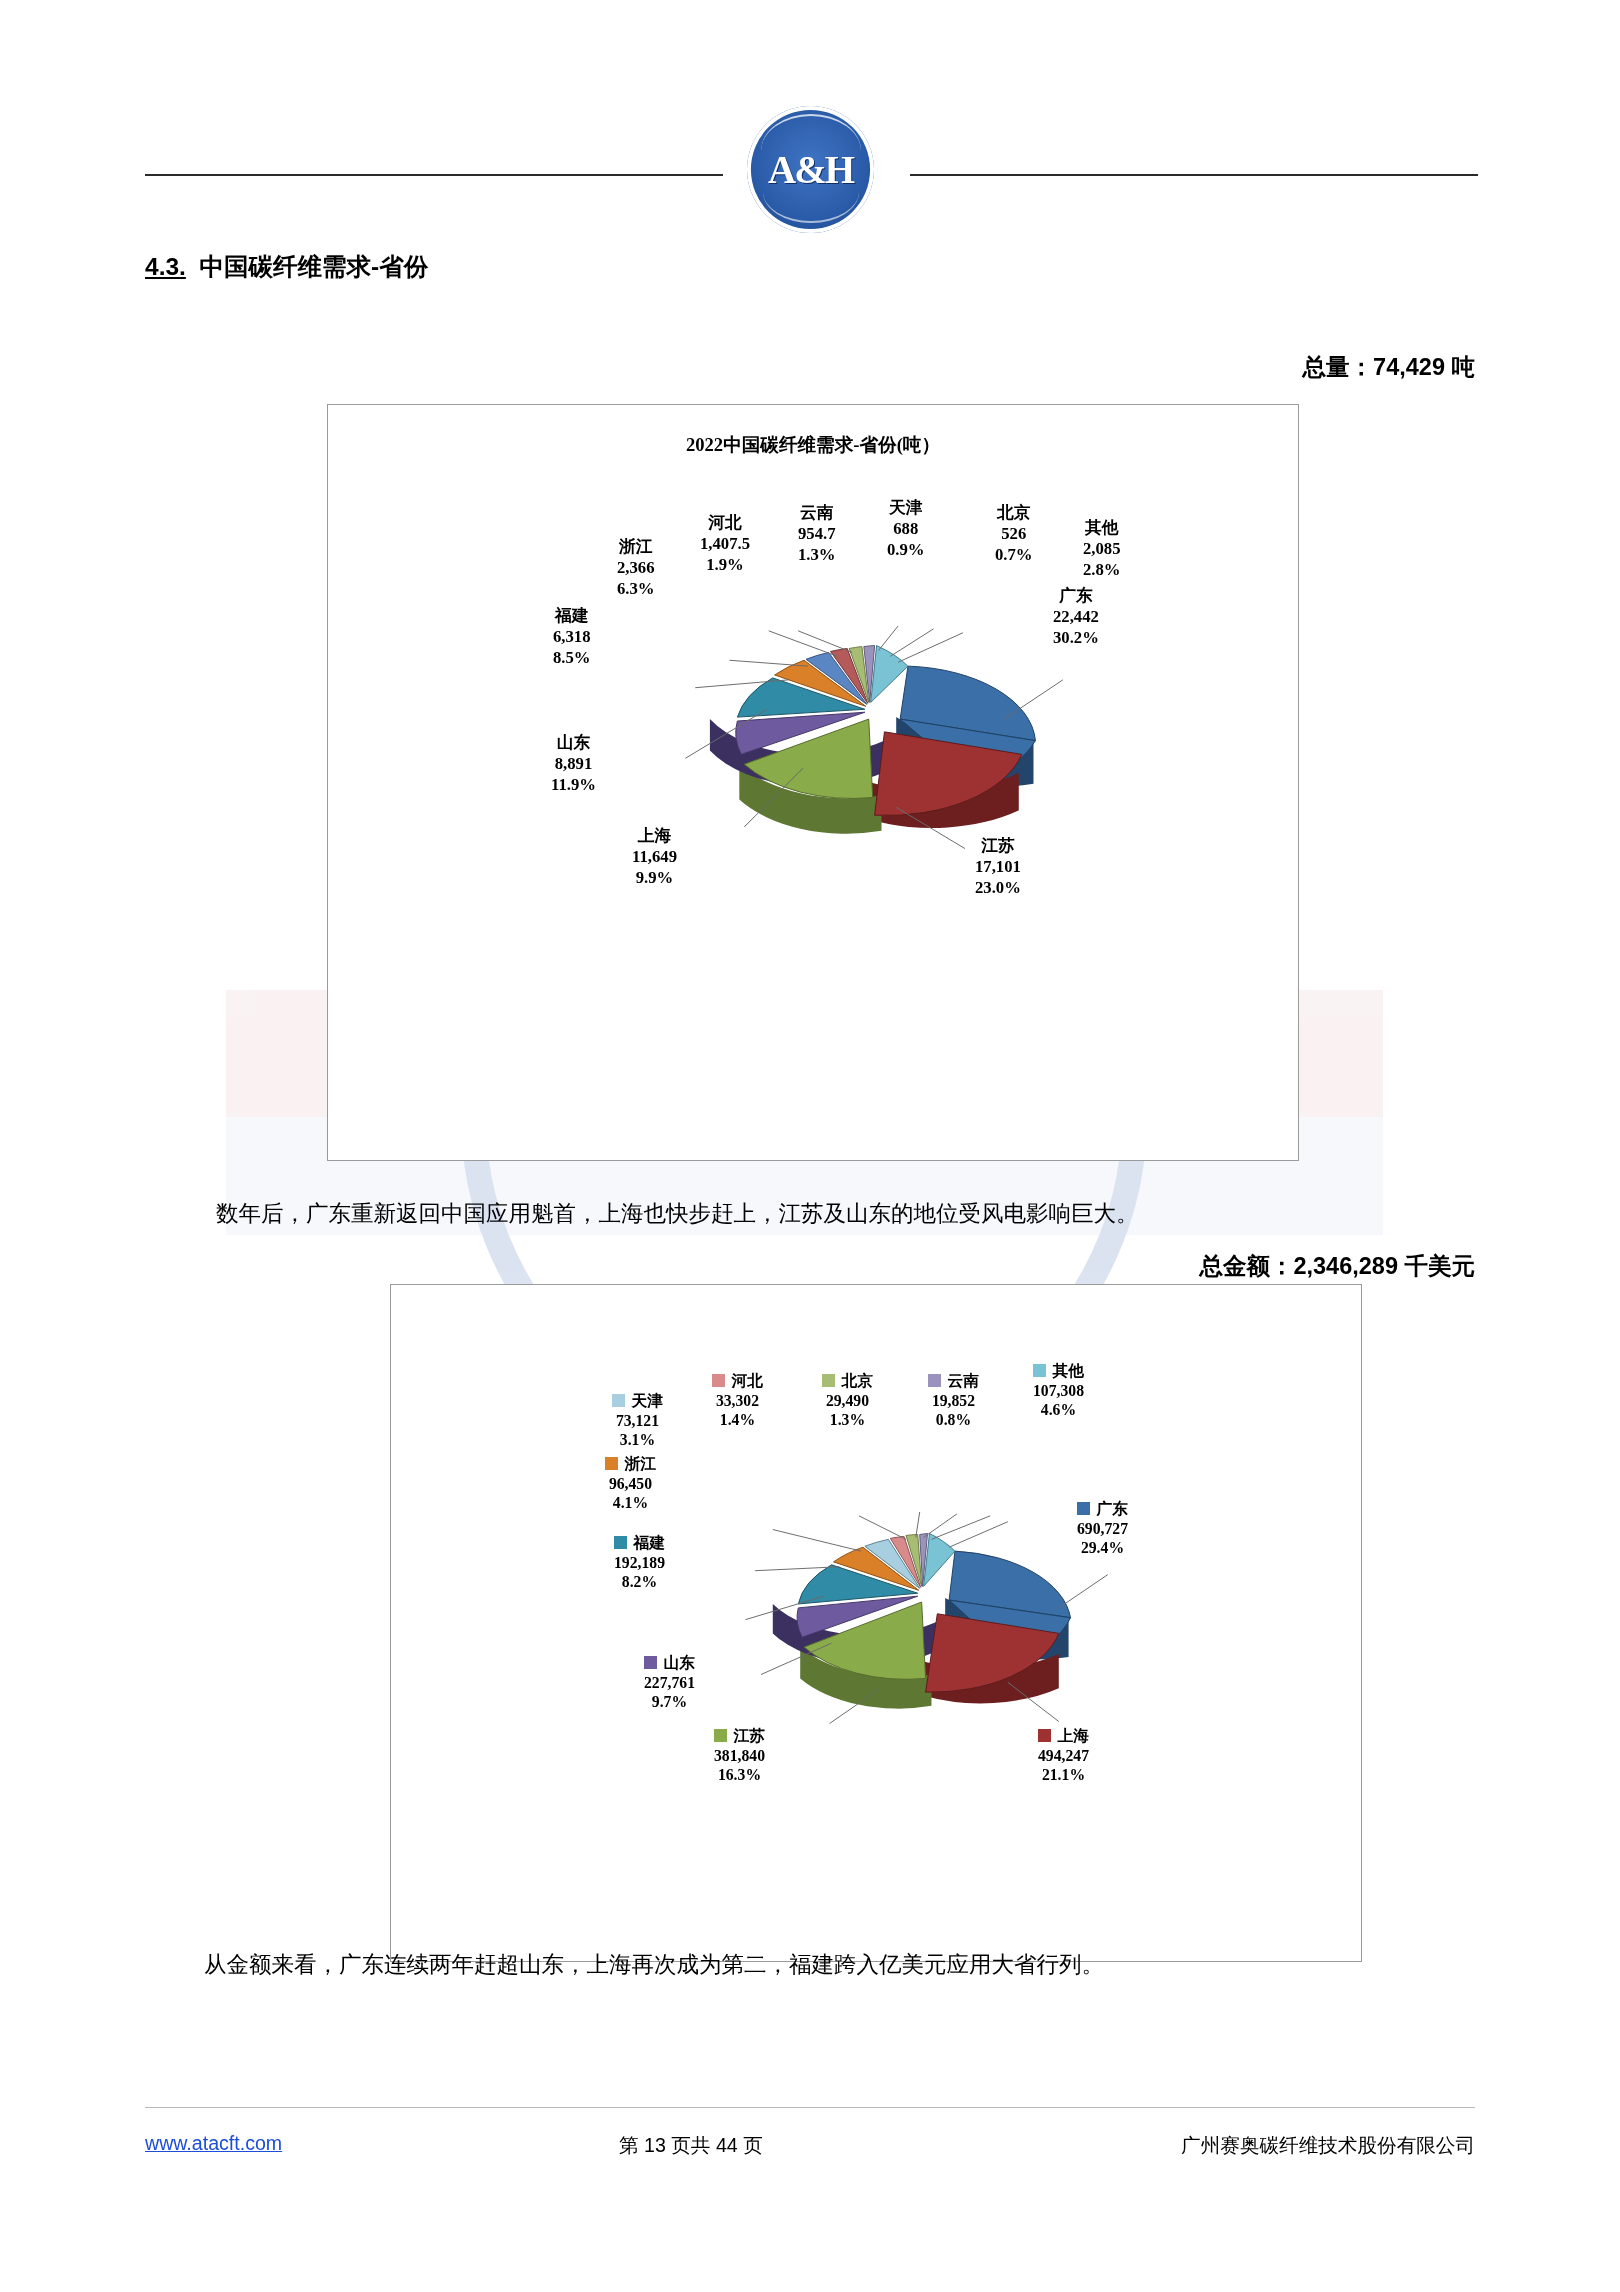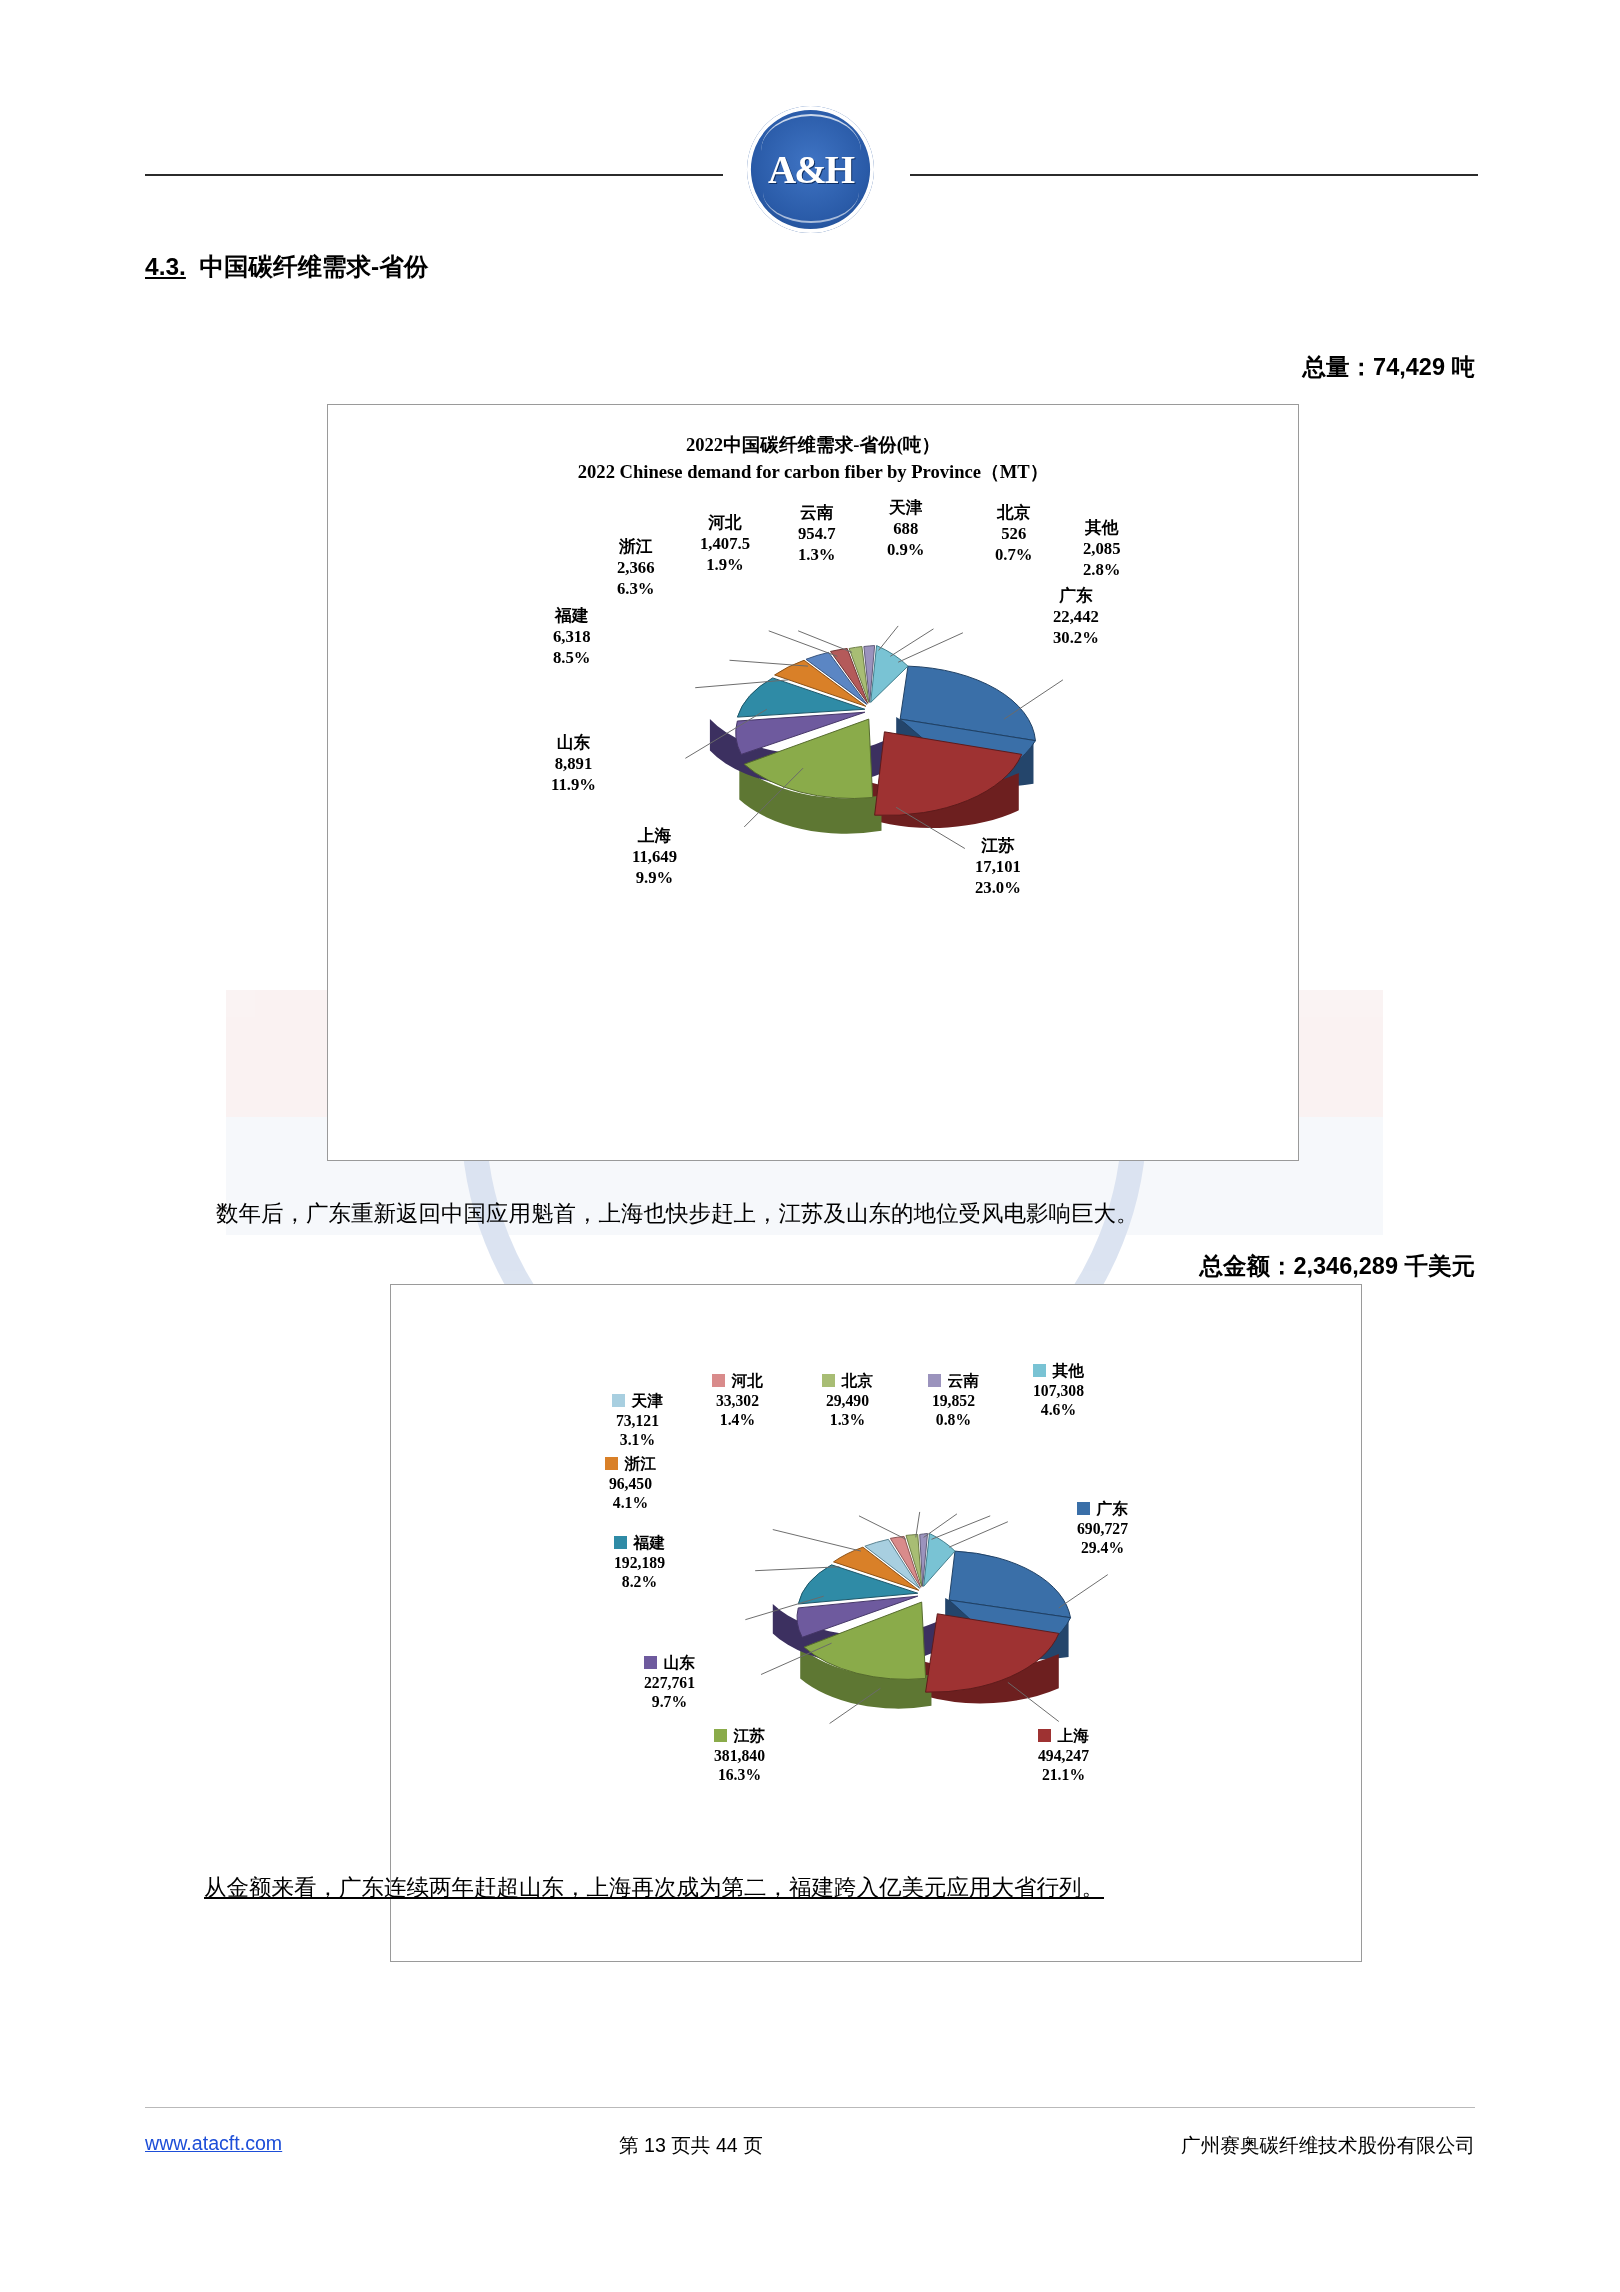--- a/index.html
+++ b/index.html
@@ -188,21 +188,21 @@
   }
 
   
   .caption {
     position: absolute;
     font-size: 22.5px;
     z-index: 3;
     white-space: nowrap;
   }
   #caption1 { left: 216px; top: 1198px; }
-  #caption2 { left: 204px; top: 1872px; text-decoration: underline; }
+  #caption2 { left: 204px; top: 1949px; }
 
   
   .footer-line {
     position: absolute;
     left: 145px; right: 145px;
     top: 2107px;
     height: 1px;
     background: #b9b9b9;
     z-index: 3;
   }
@@ -238,21 +238,20 @@
 
 <div class="section-title">
   <span class="num">4.3.</span><span>中国碳纤维需求-省份</span>
 </div>
 
 <div class="total-line" id="total-weight">总量：74,429 吨</div>
 
 <div class="chart-box" id="chart-box-1">
   <div class="chart-title">
     <span>2022中国碳纤维需求-省份(吨）</span>
-    <span class="l2">2022 Chinese demand for carbon fiber by Province（MT）</span>
   </div>
 
   <div class="pie-wrap" id="pie1">
     <svg width="461" height="353" viewBox="0 0 470 360">
       <defs>
         <linearGradient id="g1a" x1="0" y1="0" x2="0" y2="1">
           <stop offset="0%" stop-color="#4a82bd"></stop>
             <stop offset="100%" stop-color="#2f6094"></stop>
         </linearGradient>
       </defs>

